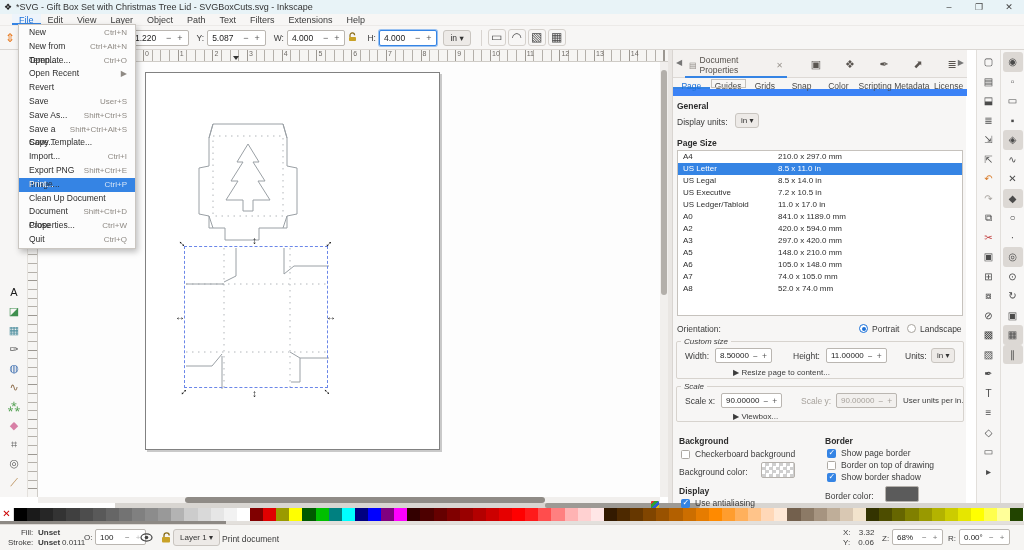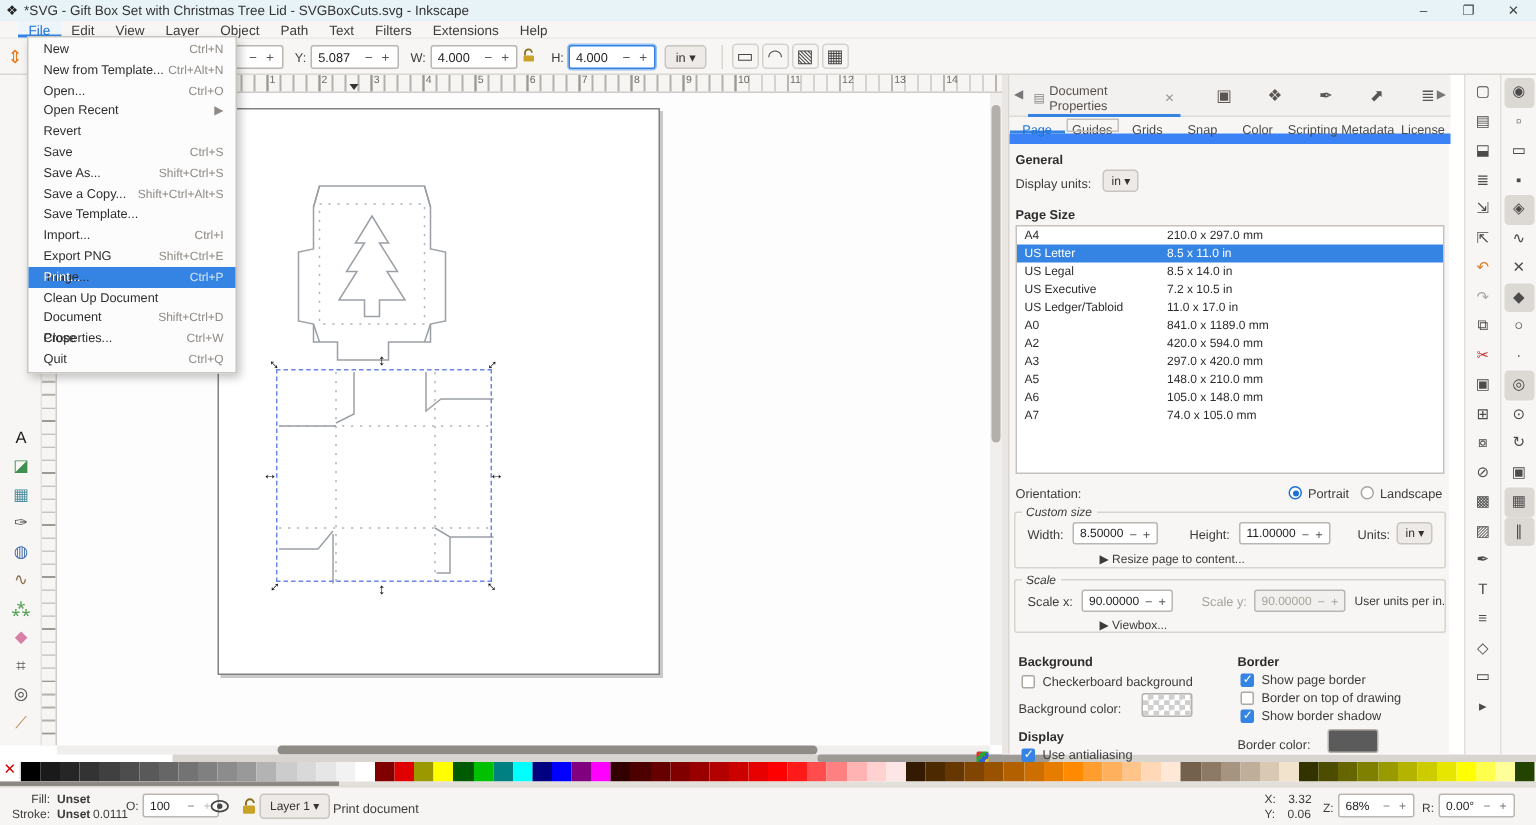--- a/index.html
+++ b/index.html
@@ -67,21 +67,21 @@
   #canvas-vscroll .thumb { position:absolute; left:1px; top:8px; width:6px; height:225px; background:#b3afaa; border-radius:3px; }
   #bottom-strip { position:absolute; left:0; top:497px; width:1024px; height:11px; background:#fff; }
   #canvas-hscroll { position:absolute; left:38px; top:497px; width:622px; height:6px; background:#f1efed; }
   #canvas-hscroll .thumb { position:absolute; left:147px; top:0; width:360px; height:6px; background:#8f8b86; border-radius:3px; }
   #palette-scroll { position:absolute; left:115px; top:503px; width:909px; height:5px; background:#d8d5d1; }
   #palette-scroll .thumb { position:absolute; left:430px; top:0; width:155px; height:5px; background:#9d9a95; border-radius:2px; }
   #palette-menu-icon { position:absolute; left:651px; top:501px; width:8px; height:8px;
     background:linear-gradient(135deg,#e03030 25%,#30a030 25% 50%,#3060d0 50% 75%,#e0c020 75%); border-radius:1px; }
 
   
-  #file-menu { position:absolute; left:18px; top:24px; width:140px; background:#fcfcfc;
+  #file-menu { position:absolute; left:18px; top:24px; width:118px; background:#fcfcfc;
     border:1px solid #cac6c1; box-shadow:2px 3px 6px rgba(0,0,0,.25); z-index:50; padding:1px 0; }
   .mitem { display:flex; justify-content:space-between; height:13.8px; line-height:13.8px;
     padding:0 8px 0 10px; font-size:8.5px; color:#2d2d2d; }
   .mitem .sc { color:#8f8a84; font-size:8px; }
   .mitem.highlight { background:#3584e4; color:#fff; }
   .mitem.highlight .sc { color:#d6e5f7; }
 
   
   #splitter { position:absolute; left:668px; top:50px; width:4px; height:453px; background:#e9e6e3; }
   #dock { position:absolute; left:672px; top:50px; width:294px; height:453px; background:#f7f6f5;
@@ -372,21 +372,21 @@
       <span class="sc">▶</span>
     </div>
 
     <div class="mitem">
       <span>Revert</span>
       <span class="sc"></span>
     </div>
 
     <div class="mitem">
       <span>Save</span>
-      <span class="sc">Ctrl+S</span>
+      <span class="sc">User+S</span>
     </div>
 
     <div class="mitem">
       <span>Save As...</span>
       <span class="sc">Shift+Ctrl+S</span>
     </div>
 
     <div class="mitem">
       <span>Save a Copy...</span>
       <span class="sc">Shift+Ctrl+Alt+S</span>
@@ -521,20 +521,24 @@
       <div class="psrow">
         <span>A6</span>
         <span>105.0 x 148.0 mm</span>
       </div>
 
       <div class="psrow">
         <span>A7</span>
         <span>74.0 x 105.0 mm</span>
       </div>
 
+      <div class="psrow">
+        <span>A8</span>
+        <span>52.0 x 74.0 mm</span>
+      </div>
 
     </div>
 
   <span class="lbl" style="left:4px; top:274px">Orientation:</span>
   <span class="radio on" style="left:186px; top:274px"></span>
   <span class="lbl" style="left:199px; top:274px">Portrait</span>
   <span class="radio" style="left:234px; top:274px"></span>
   <span class="lbl" style="left:247px; top:274px">Landscape</span>
 
   <fieldset class="grp" style="left:3px; top:287px; width:288px; height:42px">

